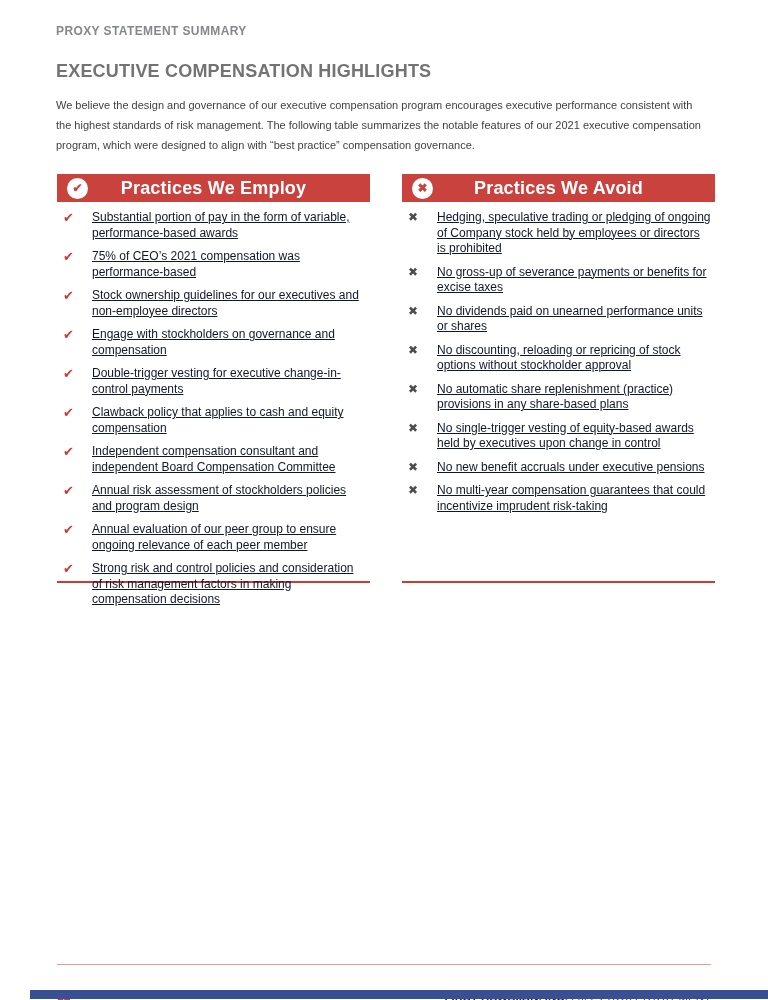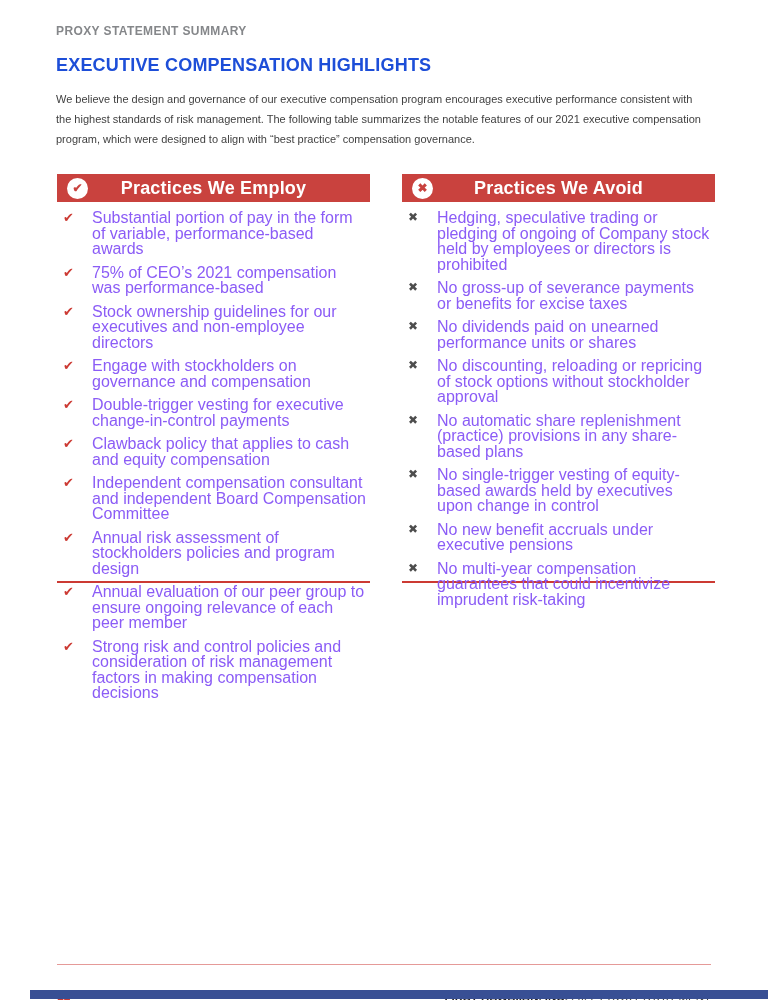--- a/index.html
+++ b/index.html
@@ -3,22 +3,22 @@
 <meta charset="utf-8">
 <style>
   * { margin: 0; padding: 0; box-sizing: border-box; }
   html, body { width: 768px; height: 1000px; background: #ffffff;
     font-family: "Liberation Sans", sans-serif; }
   .page { position: relative; width: 768px; height: 1000px; overflow: hidden; }
   .content { position: absolute; left: 56px; top: 0; width: 654px; }
 
   .eyebrow { margin-top: 24px; font-size: 12px; font-weight: bold;
     color: #85878a; letter-spacing: 0.4px; }
-  .page-title { margin-top: 17px; font-size: 18px; font-weight: bold;
-    color: #1d4ed8; letter-spacing: 0.2px; }
+  .page-title { margin-top: 23px; font-size: 18px; font-weight: bold;
+    color: #737373; letter-spacing: 0.2px; }
   .intro { margin-top: 13px; font-size: 11px; line-height: 20px;
     color: #3f3f3f; }
 
   .panels { position: absolute; left: 57px; top: 174px; width: 658px;
     display: flex; gap: 32px; }
   .panel { width: 313px; height: 409px; border-bottom: 2px solid #cc3a33;
     display: flex; flex-direction: column; }
   .panel-header { position: relative; height: 28px; background: #c9423e;
     display: flex; align-items: center; justify-content: center;
     flex: 0 0 auto; }
@@ -28,22 +28,22 @@
     font-size: 12px; font-weight: bold; color: #c9423e; line-height: 1; }
   .panel-header .label { color: #ffffff; font-size: 18px;
     font-weight: bold; letter-spacing: 0.2px; }
 
   ul.practices { list-style: none; margin-top: 8px; }
   ul.practices li { display: flex; margin-bottom: 8px; }
   .bullet { flex: 0 0 35px; padding-left: 6px; font-size: 13px;
     line-height: 15px; }
   .bullet.check { color: #cc3a33; }
   .bullet.cross { color: #4d4d4d; font-size: 12px; }
-  .item-text { font-size: 16px; line-height: 15.5px; color: #8b5cf6;
-    padding-right: 4px; }
+  .item-text { font-size: 12px; line-height: 15.5px; color: #0f172a;
+    padding-right: 4px; text-decoration: underline; }
 
   .footer-rule { position: absolute; left: 57px; top: 964px; width: 654px;
     height: 1px; background: #e59a98; }
   .footer { position: absolute; left: 57px; top: 989px; width: 654px;
     display: flex; justify-content: space-between; align-items: flex-end; }
   .page-num { font-size: 12px; font-weight: bold; color: #cc3a33; }
   .footer-right { font-size: 11.5px; color: #3d3d3d; }
   .footer-right .company { font-weight: bold; color: #231f20; }
 
   .bottom-bar { position: absolute; left: 30px; right: 0; top: 990px;

